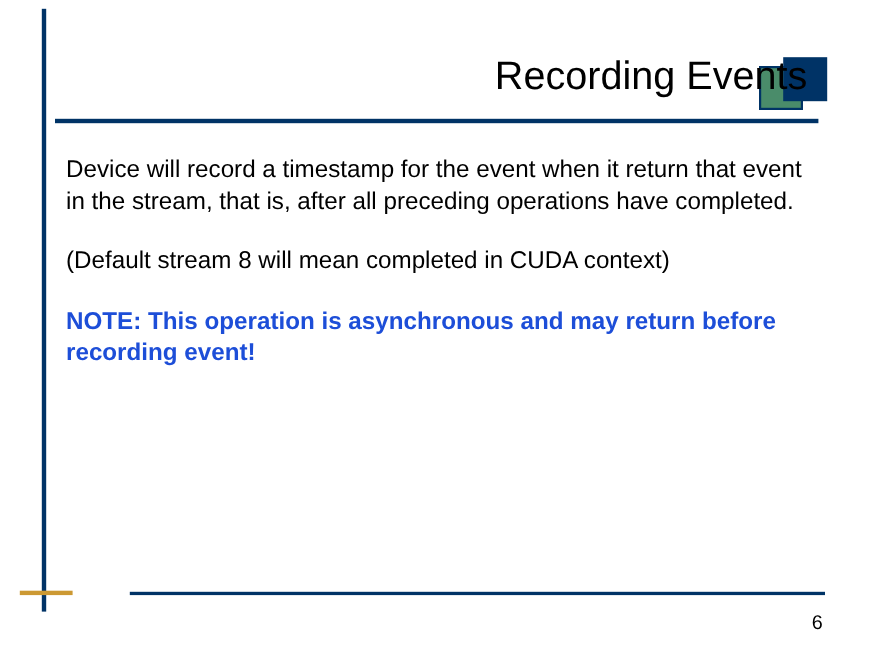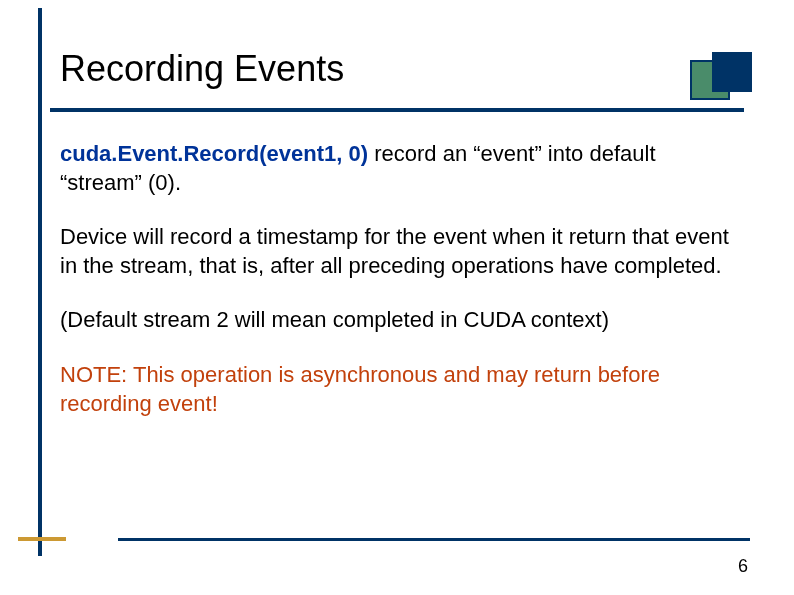--- a/index.html
+++ b/index.html
@@ -19,21 +19,21 @@
   .title-area {
     position: relative;
     padding-top: 48px;
     padding-left: 60px;
     padding-right: 60px;
   }
   .title {
     font-size: 36px;
     font-weight: normal;
     color: #000;
-    text-align: left;
+    text-align: right;
     margin-bottom: 18px;
   }
   .title-underline {
     height: 4px;
     background: #003366;
     margin-left: -10px;
     margin-right: -10px;
   }
   .decor-top {
     position: absolute;
@@ -66,22 +66,22 @@
     color: #000;
   }
   .content p {
     margin-bottom: 26px;
   }
   .func {
     color: #003399;
     font-weight: bold;
   }
   .note {
-    color: #c2410c;
-    font-weight: normal;
+    color: #1d4ed8;
+    font-weight: bold;
   }
   .left-bar {
     position: absolute;
     top: 8px;
     left: 38px;
     width: 4px;
     height: 548px;
     background: #003366;
   }
   .decor-bottom {
@@ -126,25 +126,22 @@
     <div class="sq1"></div>
     <div class="sq2"></div>
   </div>
 
   <div class="title-area">
     <h1 class="title">Recording Events</h1>
     <div class="title-underline"></div>
   </div>
 
   <div class="content">
-    <p>
-      <span class="func">cuda.Event.Record(event1, 0)</span><span> record an “event” into default “stream” (0).</span>
-    </p>
     <p>Device will record a timestamp for the event when it return that event in the stream, that is, after all preceding operations have completed.</p>
-    <p>(Default stream 2 will mean completed in CUDA context)</p>
+    <p>(Default stream 8 will mean completed in CUDA context)</p>
     <p class="note">NOTE: This operation is asynchronous and may return before recording event!</p>
   </div>
 
   <div class="decor-bottom">
     <div class="hbar"></div>
   </div>
 
   <div class="bottom-line"></div>
 
   <div class="page-num">6</div>

